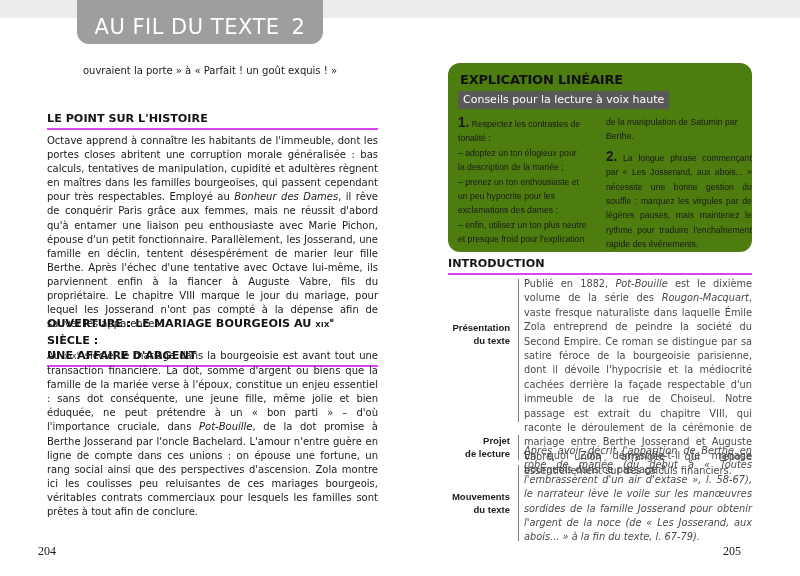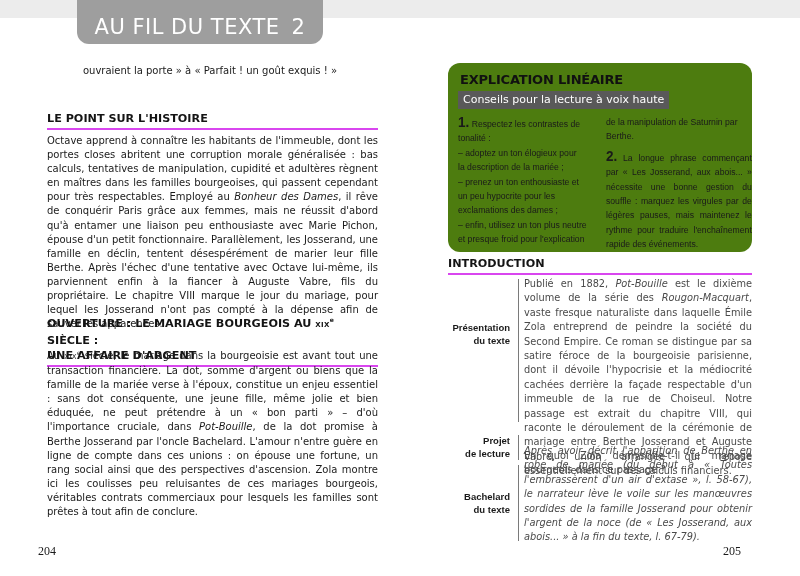--- a/index.html
+++ b/index.html
@@ -109,17 +109,17 @@
 <div class="section-head" style="left:448px; top:257px; width:304px;">INTRODUCTION</div>
 
 <div class="intro-lbl" style="top:321px;"><span>Présentation</span><br><span>du texte</span></div>
 <div class="vbar" style="top:279px; height:143px;"></div>
 <div class="intro-txt" style="top:277px;"><span>Publié en 1882, </span><i>Pot-Bouille</i><span> est le dixième volume de la série des </span><i>Rougon-Macquart</i><span>, vaste fresque naturaliste dans laquelle Émile Zola entreprend de peindre la société du Second Empire. Ce roman se distingue par sa satire féroce de la bourgeoisie parisienne, dont il dévoile l'hypocrisie et la médiocrité cachées derrière la façade respectable d'un immeuble de la rue de Choiseul. Notre passage est extrait du chapitre VIII, qui raconte le déroulement de la cérémonie de mariage entre Berthe Josserand et Auguste Vabre, union arrangée qui repose essentiellement sur des calculs financiers.</span></div>
 
 <div class="intro-lbl" style="top:434px;"><span>Projet</span><br><span>de lecture</span></div>
 <div class="vbar" style="top:435px; height:25px;"></div>
 <div class="intro-txt" style="top:432px;margin-top:17px;">En quoi Zola démystifie-t-il le mariage bourgeois dans ce passage ?</div>
 
-<div class="intro-lbl" style="top:490px;"><span>Bachelard</span><br><span>du texte</span></div>
+<div class="intro-lbl" style="top:490px;"><span>Mouvements</span><br><span>du texte</span></div>
 <div class="vbar" style="top:465px; height:76px;"></div>
 <div class="intro-txt" style="top:444px;font-style:italic;">Après avoir décrit l'apparition de Berthe en robe de mariée (du début à « Toutes l'embrassèrent d'un air d'extase », l. 58-67), le narrateur lève le voile sur les manœuvres sordides de la famille Josserand pour obtenir l'argent de la noce (de « Les Josserand, aux abois... » à la fin du texte, l. 67-79).</div>
 
 <div class="pgnum" style="left:723px;">205</div>
 
 </body></html>

